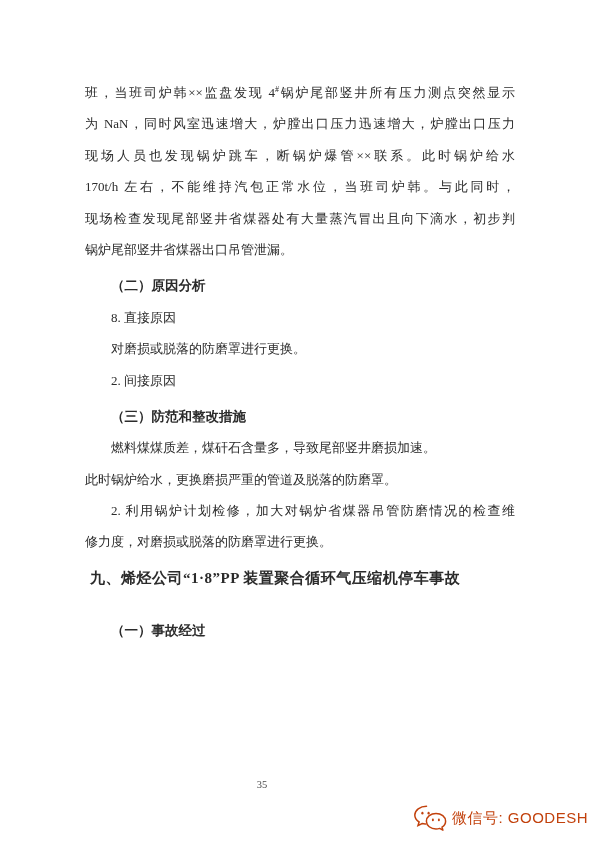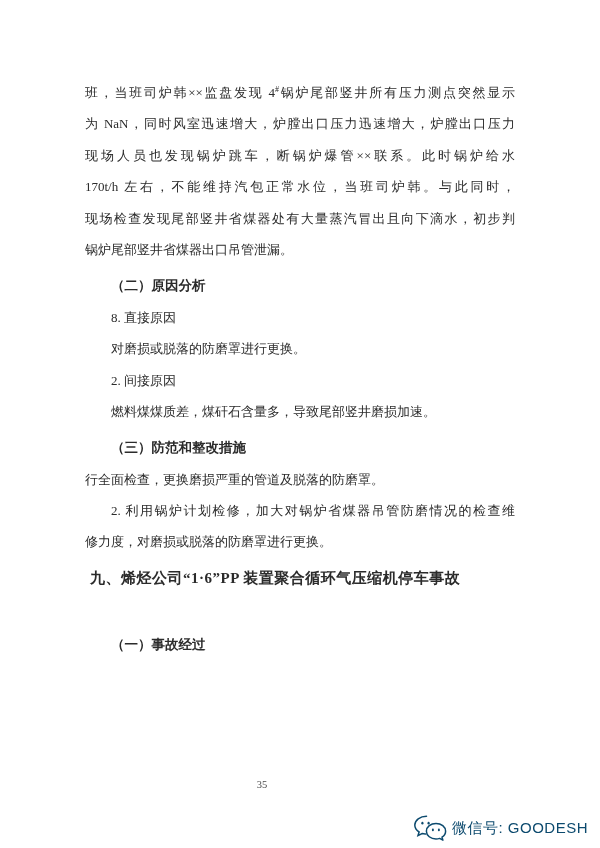--- a/index.html
+++ b/index.html
@@ -21,21 +21,21 @@
     line-height:31.4px;
     height:31.4px;
     overflow:hidden;
     white-space:normal;
   }
   .jf { text-align:justify; text-align-last:justify; }
   .ind { text-indent:26px; }
   .hd { font-weight:bold; font-size:13.5px; }
   .ttl { font-weight:bold; font-size:15px; text-indent:5px; letter-spacing:0.5px; }
   .gs { margin-top:5px; }
-  .gl { margin-top:35px; }
+  .gl { margin-top:21px; }
   .ln sup { font-size:8px; line-height:0; vertical-align:super; }
   .pagenum {
     position:absolute;
     left:0; top:779px; width:524px;
     text-align:center;
     font-size:10.5px;
     color:#4a4a4a;
   }
   .wm {
     position:absolute;
@@ -56,32 +56,32 @@
       <div class="ln jf"><span>班，当班司炉韩××监盘发现 4</span><sup>#</sup><span>锅炉尾部竖井所有压力测点突然显示</span></div>
       <div class="ln jf"><span>为 NaN，同时风室迅速增大，炉膛出口压力迅速增大，炉膛出口压力</span></div>
       <div class="ln jf"><span>现场人员也发现锅炉跳车，断锅炉爆管××联系。此时锅炉给水</span></div>
       <div class="ln jf"><span>170t/h 左右，不能维持汽包正常水位，当班司炉韩。与此同时，</span></div>
       <div class="ln jf"><span>现场检查发现尾部竖井省煤器处有大量蒸汽冒出且向下滴水，初步判</span></div>
       <div class="ln"><span>锅炉尾部竖井省煤器出口吊管泄漏。</span></div>
       <div class="ln hd ind gs"><span>（二）原因分析</span></div>
       <div class="ln ind"><span>8. 直接原因</span></div>
       <div class="ln ind"><span>对磨损或脱落的防磨罩进行更换。</span></div>
       <div class="ln ind"><span>2. 间接原因</span></div>
+      <div class="ln hd ind gs"><span>（三）防范和整改措施</span></div>
       <div class="ln ind"><span>燃料煤煤质差，煤矸石含量多，导致尾部竖井磨损加速。</span></div>
-      <div class="ln hd ind gs"><span>（三）防范和整改措施</span></div>
-      <div class="ln"><span>行全面检查，更换磨损严重的管道及脱落的防磨罩。</span></div>
+      <div class="ln"><span>此时锅炉给水，更换磨损严重的管道及脱落的防磨罩。</span></div>
       <div class="ln ind jf"><span>2. 利用锅炉计划检修，加大对锅炉省煤器吊管防磨情况的检查维</span></div>
       <div class="ln"><span>修力度，对磨损或脱落的防磨罩进行更换。</span></div>
-      <div class="ln ttl gs"><span>九、烯烃公司“1·6”PP 装置聚合循环气压缩机停车事故</span></div>
+      <div class="ln ttl gs"><span>九、烯烃公司“1·8”PP 装置聚合循环气压缩机停车事故</span></div>
       <div class="ln hd ind gl"><span>（一）事故经过</span></div>
     </div>
 
   <div class="pagenum">35</div>
 
-  <div class="wm" id="watermark" style="color: #0c4a6e; margin-top: 10px;">
+  <div class="wm" id="watermark" style="color: #c2410c;">
     <span class="wm-icon">
       <svg width="34" height="28" viewBox="0 0 34 28" aria-hidden="true">
         <path d="M13.5 2.2 C7 2.2 1.8 6.2 1.8 11.1 c0 2.8 1.7 5.3 4.3 6.9 l-1.1 3.6 4.1-2.1 c1.2 0.3 2.4 0.5 3.6 0.4" fill="none" stroke="currentColor" stroke-width="1.5" stroke-linecap="round"></path>
         <ellipse cx="9.4" cy="9.2" rx="1.1" ry="1.4" fill="currentColor"></ellipse>
         <ellipse cx="15.6" cy="9.2" rx="1.1" ry="1.4" fill="currentColor"></ellipse>
         <path d="M23 9.4 c-5.3 0-9.6 3.5-9.6 7.8 0 4.3 4.3 7.8 9.6 7.8 1.3 0 2.5-.2 3.6-.6 l3.3 1.7-.9-3 c2.2-1.4 3.6-3.6 3.6-5.9 0-4.3-4.3-7.8-9.6-7.8 z" fill="none" stroke="currentColor" stroke-width="1.5" stroke-linejoin="round"></path>
         <ellipse cx="19.9" cy="15.9" rx="1" ry="1.3" fill="currentColor"></ellipse>
         <ellipse cx="25.9" cy="15.9" rx="1" ry="1.3" fill="currentColor"></ellipse>
       </svg>
     </span>

